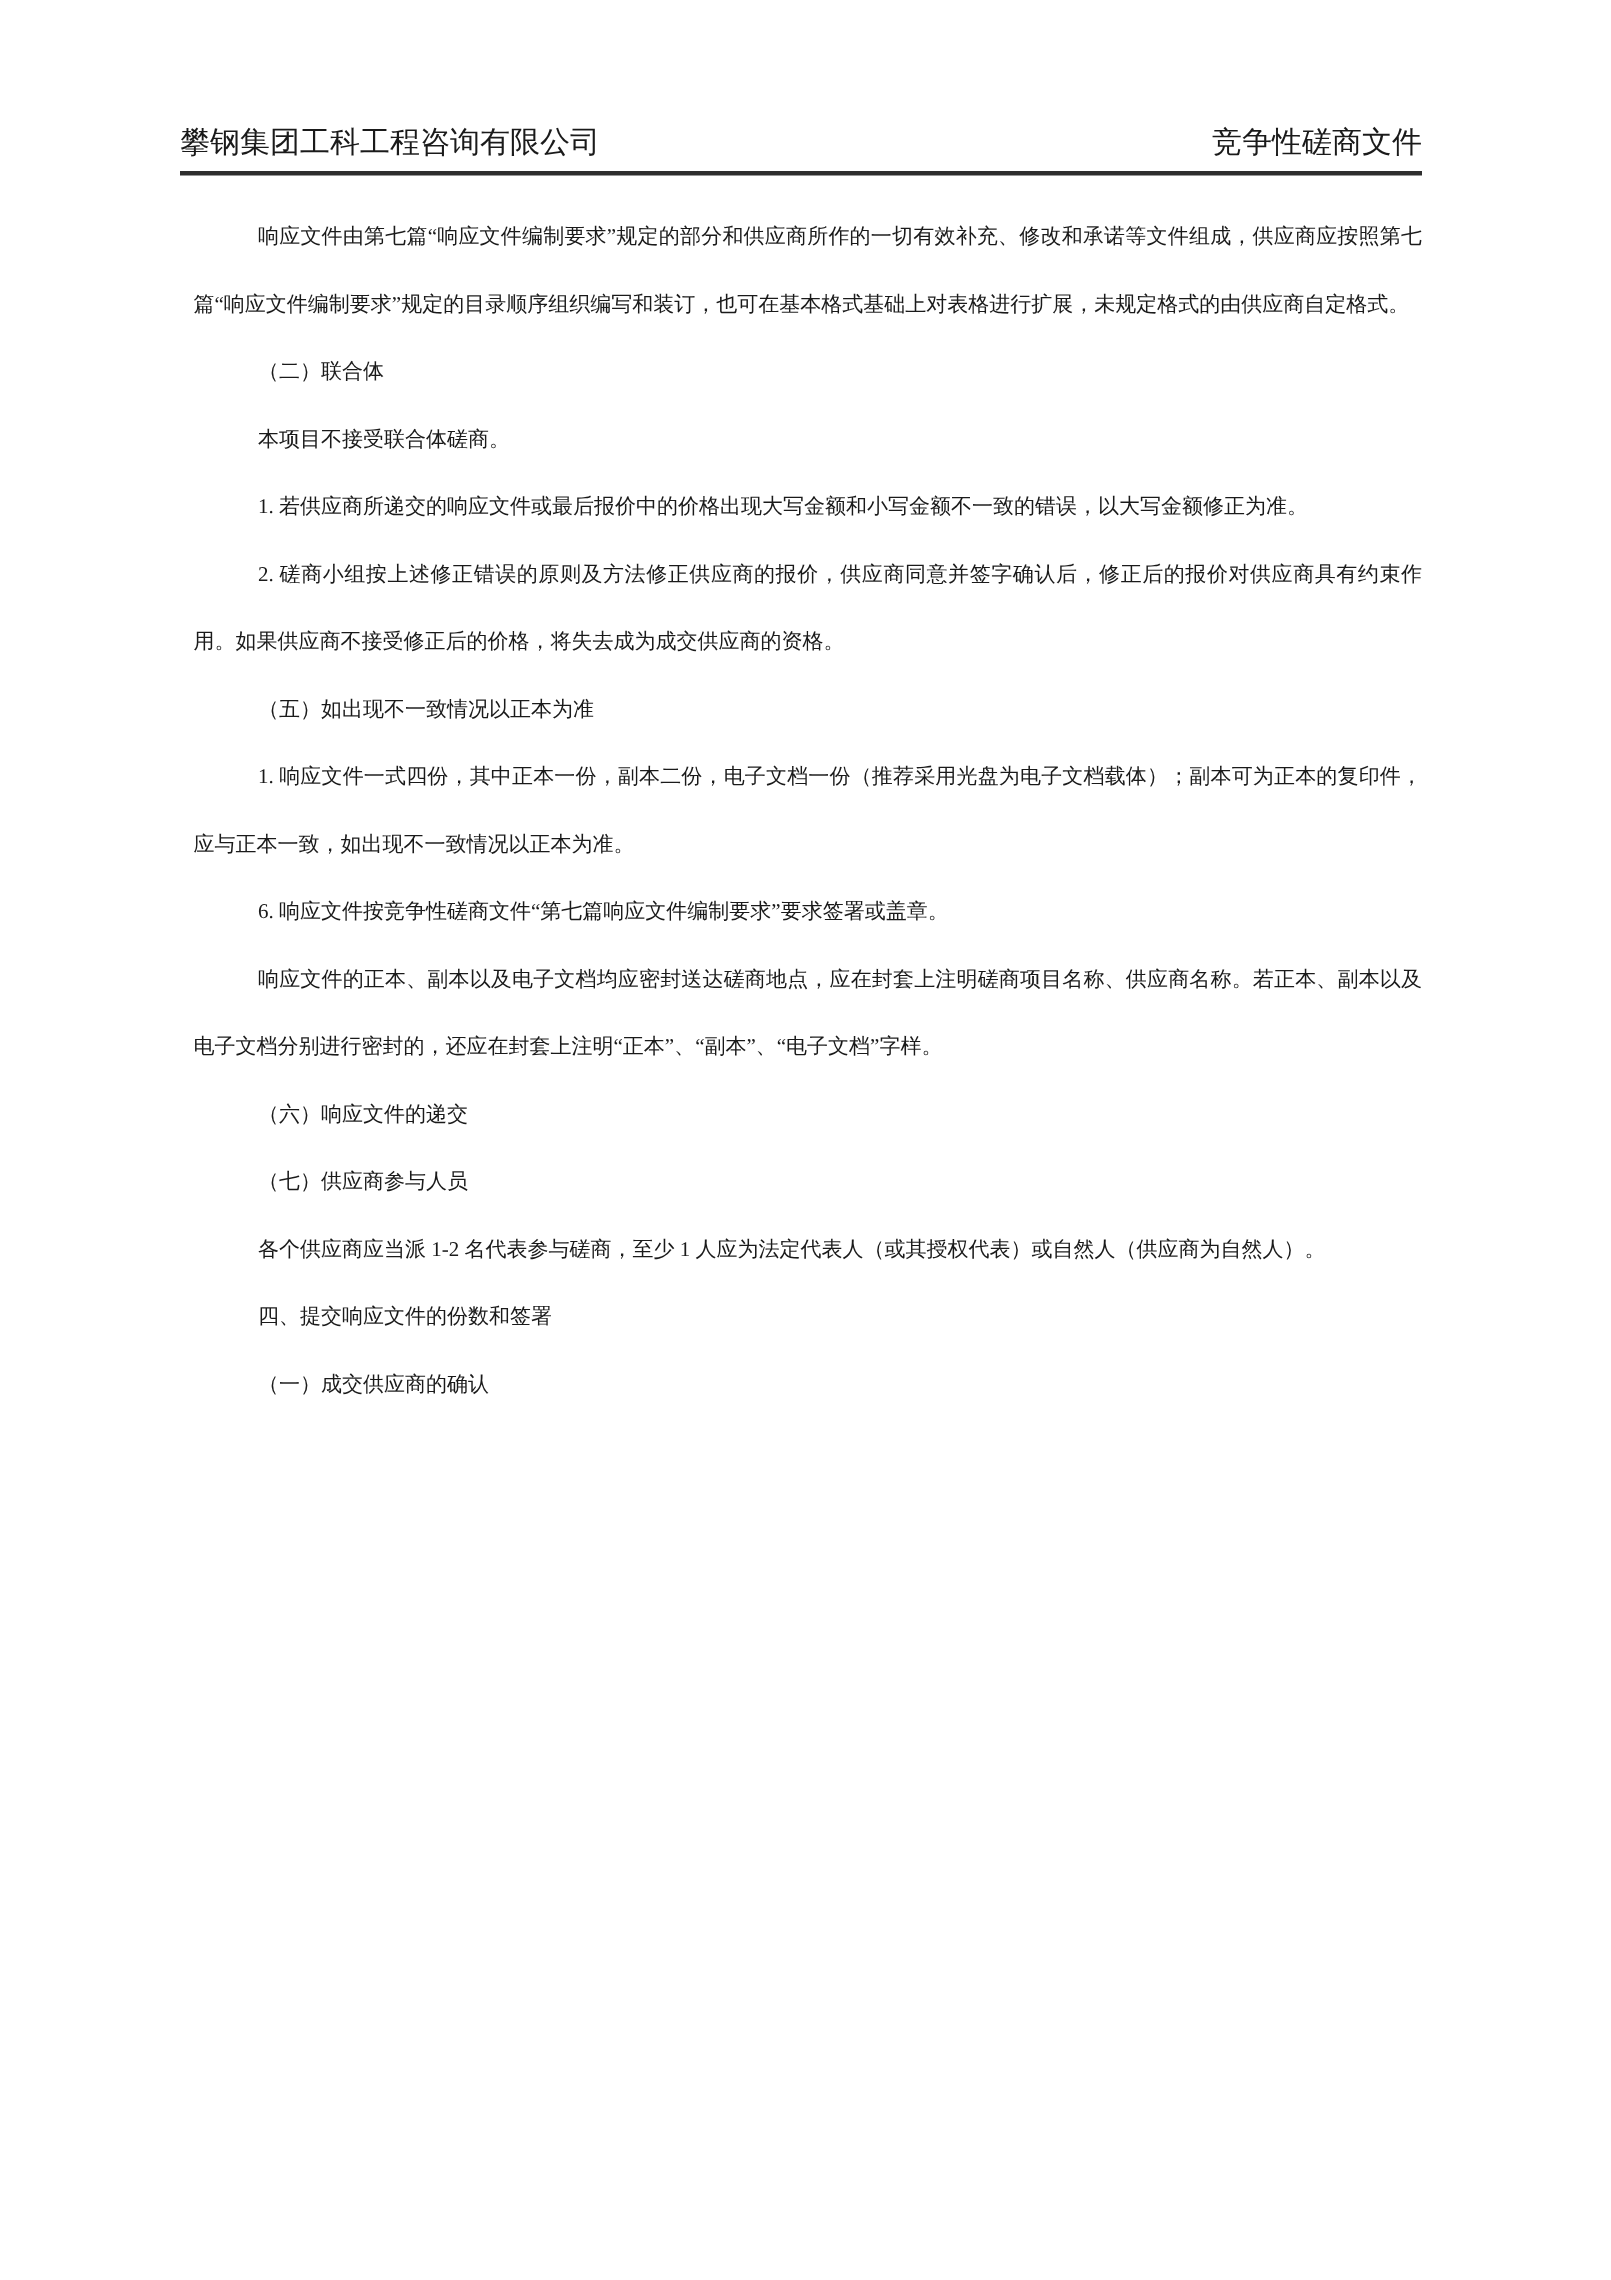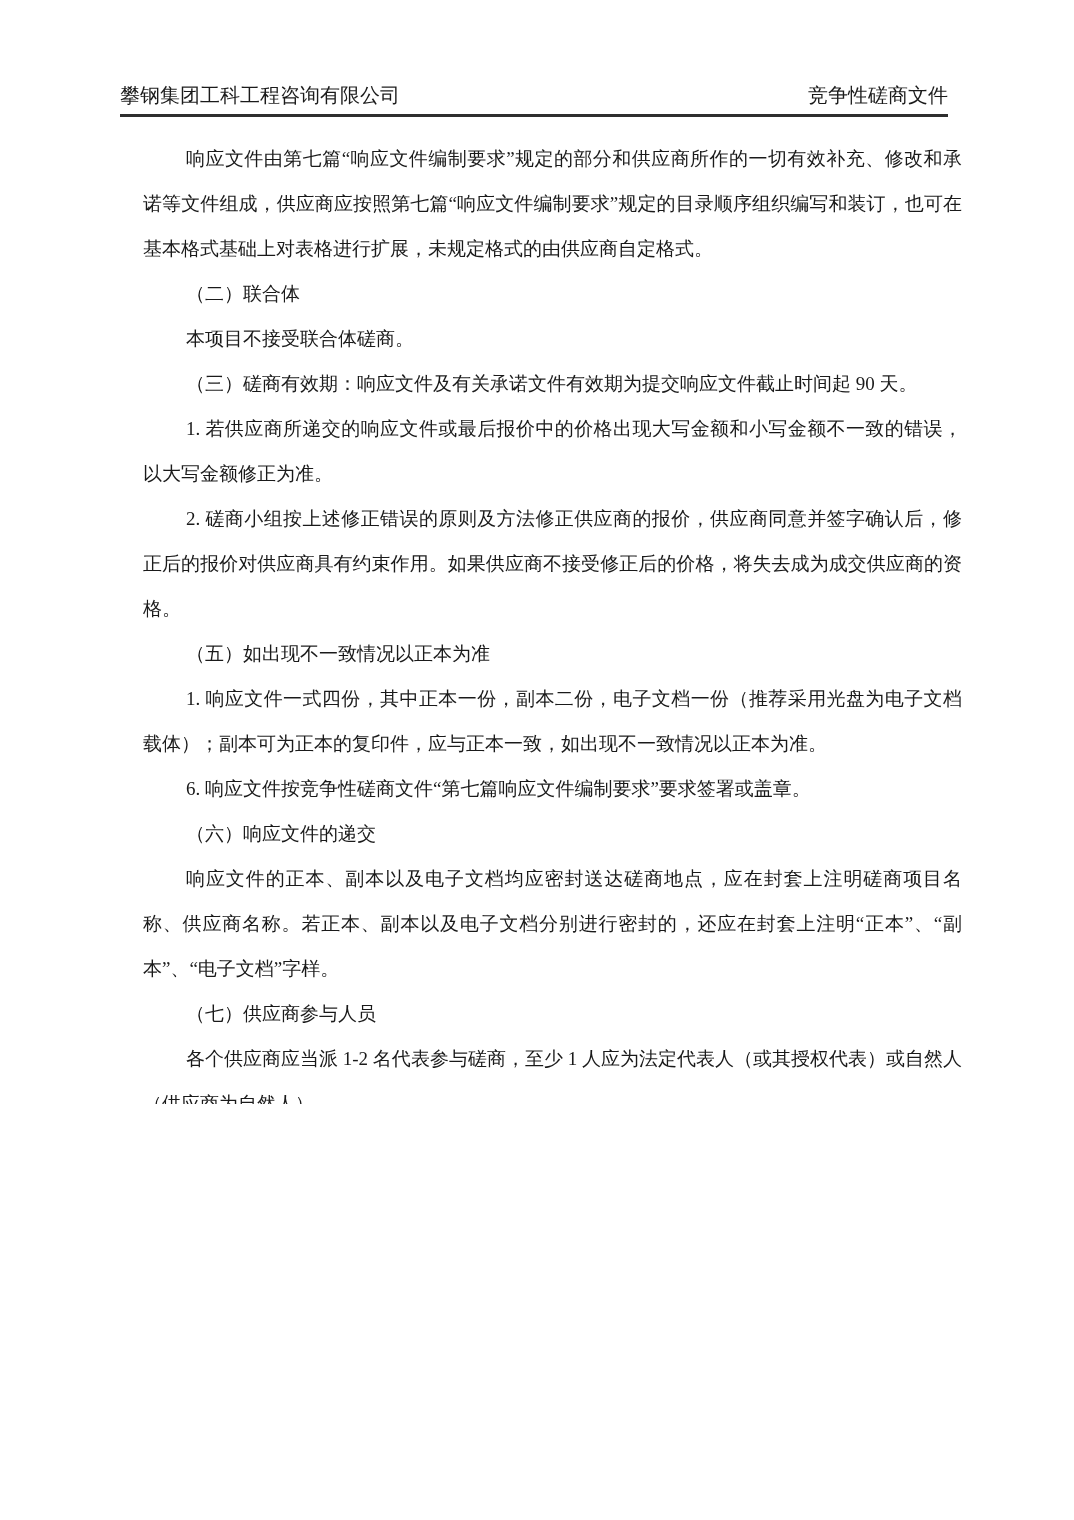--- a/index.html
+++ b/index.html
@@ -24,24 +24,24 @@
     display: flex;
     justify-content: space-between;
     align-items: flex-end;
     font-size: 20px;
     line-height: 26px;
     padding-bottom: 6px;
     border-bottom: 3px solid #2e2e2e;
   }
   .content {
     position: absolute;
-    left: 143px;
+    left: 129px;
     top: 136px;
     width: 819px;
-    font-size: 19px;
+    font-size: 14px;
     line-height: 45px;
     text-align: justify;
     text-justify: inter-character;
   }
   .content p {
     margin: 0;
     padding: 0;
     text-indent: 43px; 
   }
   .content p.bold {
@@ -64,28 +64,27 @@
 
   <div class="header">
     <span>攀钢集团工科工程咨询有限公司</span>
     <span>竞争性磋商文件</span>
   </div>
 
   <div class="content">
     <p>响应文件由第七篇“响应文件编制要求”规定的部分和供应商所作的一切有效补充、修改和承诺等文件组成，供应商应按照第七篇“响应文件编制要求”规定的目录顺序组织编写和装订，也可在基本格式基础上对表格进行扩展，未规定格式的由供应商自定格式。</p>
     <p>（二）联合体</p>
     <p class="bold">本项目不接受联合体磋商。</p>
-    <p>（三）磋商有效期：响应文件及有关承诺文件有效期为提交响应文件截止时间起 90 天。</p>
     <p>1. 若供应商所递交的响应文件或最后报价中的价格出现大写金额和小写金额不一致的错误，以大写金额修正为准。</p>
     <p>2. 磋商小组按上述修正错误的原则及方法修正供应商的报价，供应商同意并签字确认后，修正后的报价对供应商具有约束作用。如果供应商不接受修正后的价格，将失去成为成交供应商的资格。</p>
     <p>（五）如出现不一致情况以正本为准</p>
     <p>1. 响应文件一式四份，其中正本一份，副本二份，电子文档一份（推荐采用光盘为电子文档载体）；副本可为正本的复印件，应与正本一致，如出现不一致情况以正本为准。</p>
     <p>6. 响应文件按竞争性磋商文件“第七篇响应文件编制要求”要求签署或盖章。</p>
+    <p>响应文件的正本、副本以及电子文档均应密封送达磋商地点，应在封套上注明磋商项目名称、供应商名称。若正本、副本以及电子文档分别进行密封的，还应在封套上注明“正本”、“副本”、“电子文档”字样。</p>
     <p>（六）响应文件的递交</p>
-    <p>响应文件的正本、副本以及电子文档均应密封送达磋商地点，应在封套上注明磋商项目名称、供应商名称。若正本、副本以及电子文档分别进行密封的，还应在封套上注明“正本”、“副本”、“电子文档”字样。</p>
     <p>（七）供应商参与人员</p>
     <p>各个供应商应当派 1-2 名代表参与磋商，至少 1 人应为法定代表人（或其授权代表）或自然人（供应商为自然人）。</p>
     <p class="bold">四、提交响应文件的份数和签署</p>
     <p>（一）成交供应商的确认</p>
   </div>
 
   <div class="page-number">34</div>
 
 </div>
 

